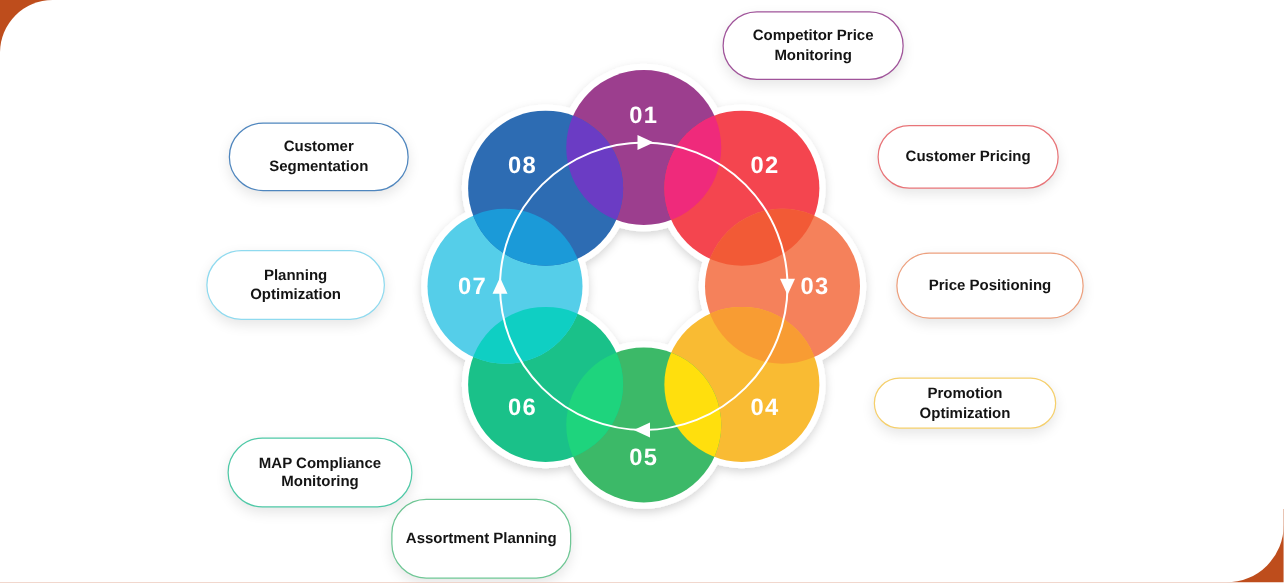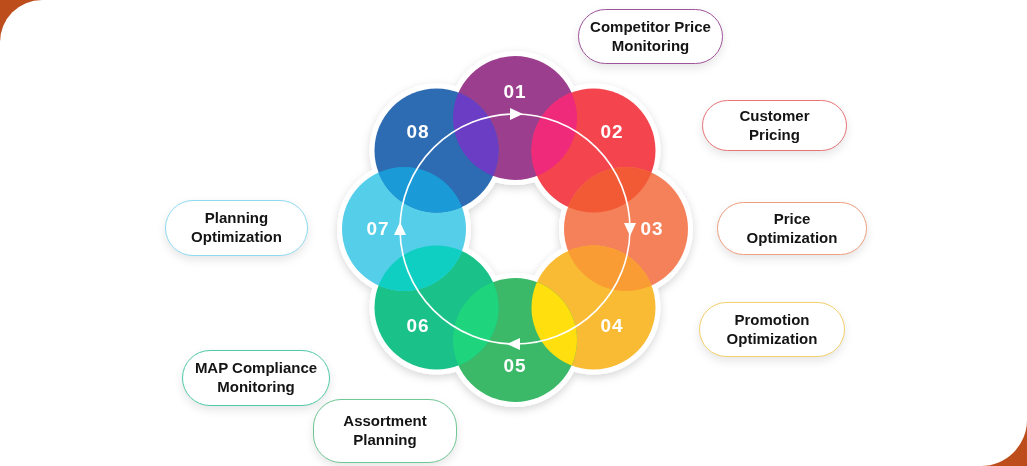--- a/index.html
+++ b/index.html
@@ -24,21 +24,21 @@
   }
   .pill{
     position:absolute;
     box-sizing:border-box;
     background:#ffffff;
     border:1px solid #cccccc;
     border-radius:28px;
     display:flex;align-items:center;justify-content:center;
     text-align:center;
     font-weight:700;
-    font-size:15px;
+    font-size:12px;
     line-height:1.26;
     color:#141414;
     padding:0 10px;
     box-shadow:0 4px 10px rgba(0,0,0,0.10);
   }
 </style>
 </head>
 <body>
 
 <div class="frame" style="background-color: rgb(190, 77, 28);">
@@ -146,34 +146,37 @@
 
     <div class="pill" style="left: 578px; top: 9px; width: 145px; height: 55px; border-color: rgb(160, 84, 154);">
       <span>Competitor Price Monitoring</span>
     </div>
 
     <div class="pill" style="left: 702px; top: 100px; width: 145px; height: 51px; border-color: rgb(232, 116, 120);">
       <span>Customer Pricing</span>
     </div>
 
     <div class="pill" style="left: 717px; top: 202px; width: 150px; height: 53px; border-color: rgb(237, 160, 126);">
-      <span>Price Optimization</span>
+      <span>Price Positioning</span>
     </div>
 
-    <div class="pill" style="left: 699px; top: 302px; width: 146px; height: 55px; border-color: rgb(245, 207, 107);">
+    <div class="pill" style="left: 699px; top: 302px; width: 146px; height: 41px; border-color: rgb(245, 207, 107);">
       <span>Promotion Optimization</span>
     </div>
 
     <div class="pill" style="left: 313px; top: 399px; width: 144px; height: 64px; border-color: rgb(111, 199, 149);">
       <span>Assortment Planning</span>
     </div>
 
     <div class="pill" style="left: 182px; top: 302px; width: 148px; height: 56px; border-color: rgb(79, 201, 167); margin-top: 48px;">
       <span>MAP Compliance Monitoring</span>
     </div>
 
     <div class="pill" style="left: 165px; top: 200px; width: 143px; height: 56px; border-color: rgb(143, 218, 239);">
       <span>Planning Optimization</span>
     </div>
 
+    <div class="pill" style="left: 183px; top: 98px; width: 144px; height: 55px; border-color: rgb(79, 134, 190);">
+      <span>Customer Segmentation</span>
+    </div>
 
   </div>
 </div>
 
 </body></html>

